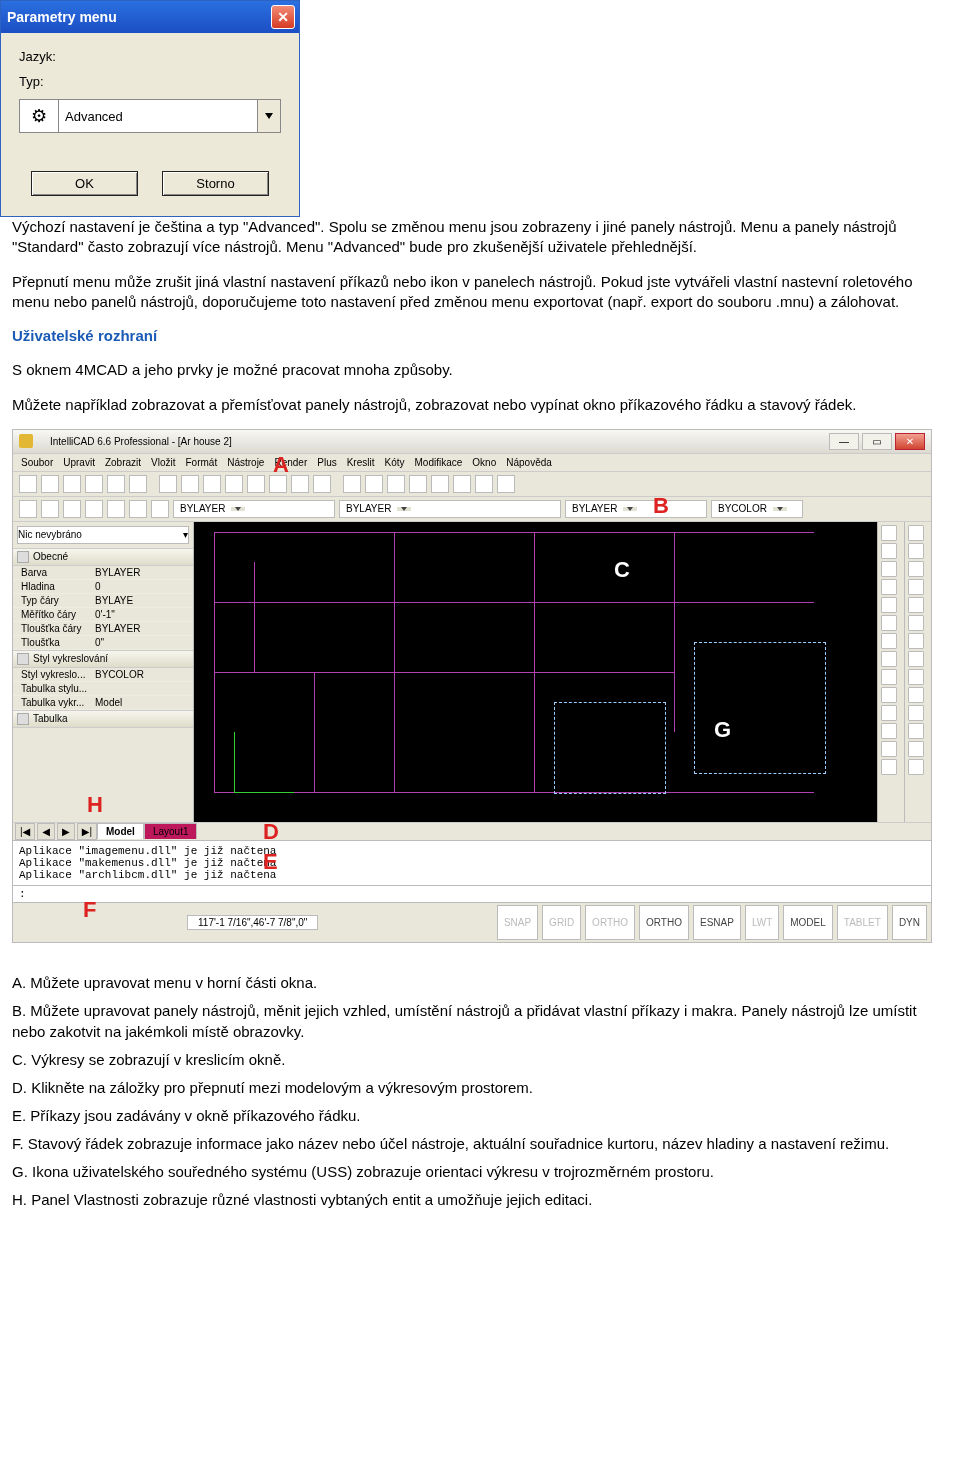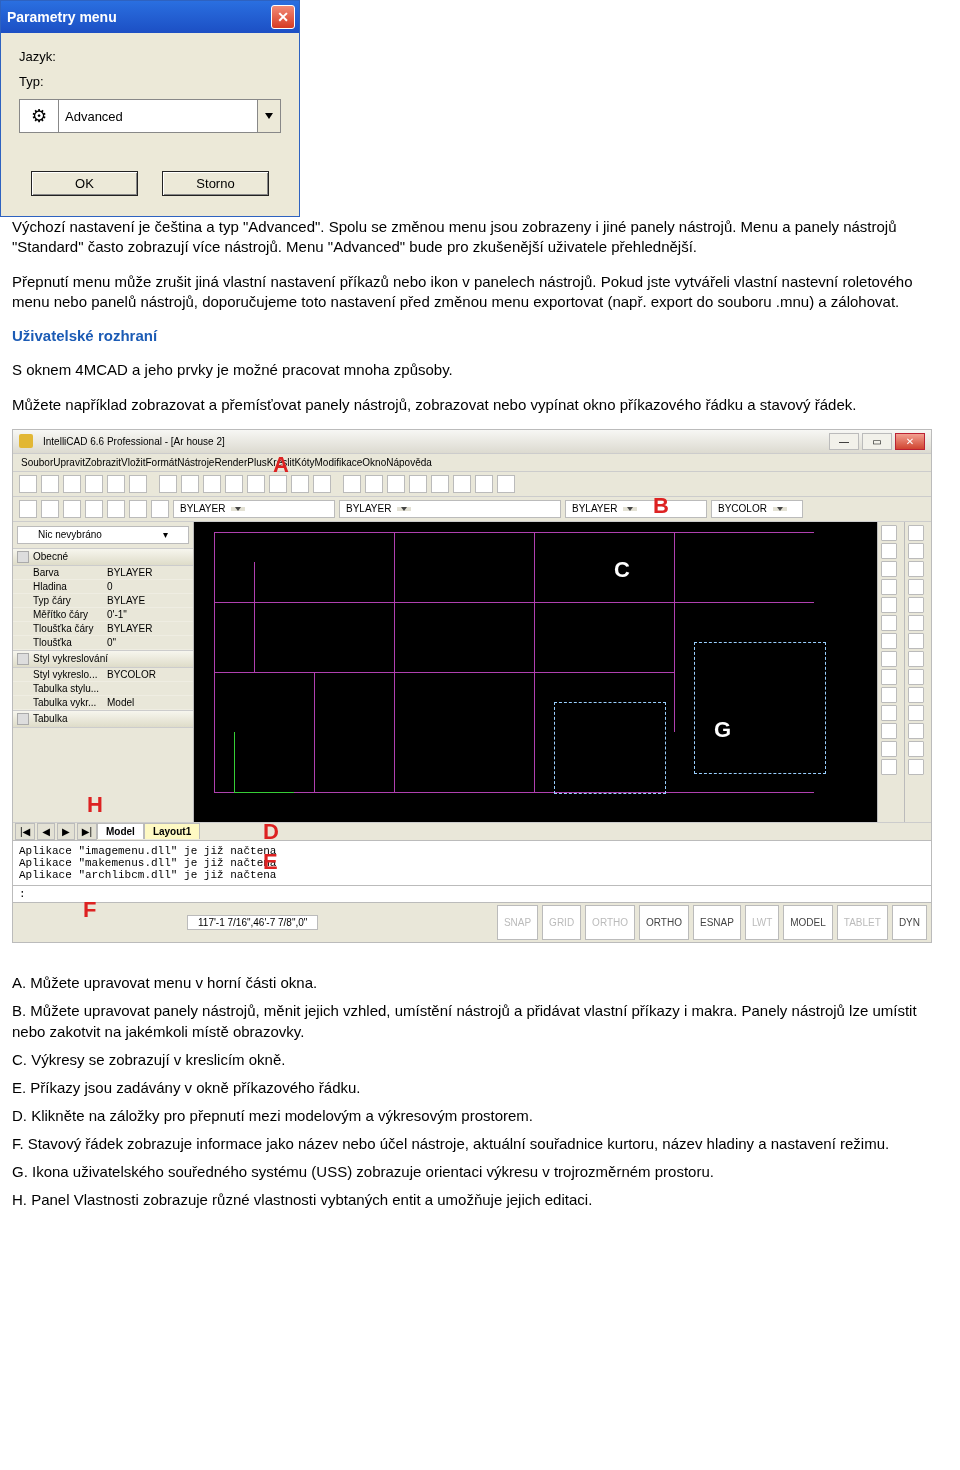--- a/index.html
+++ b/index.html
@@ -126,56 +126,56 @@
     display: flex;
     align-items: center;
     justify-content: space-between;
     background: linear-gradient(to bottom, #f7f7f4, #dcdad0);
     padding: 3px 6px;
     border-bottom: 1px solid #ccc;
   }
   .cad-title .cad-icon {
     width: 14px; height: 14px; background: #e2b734; border-radius: 2px; margin-right: 4px;
   }
-  .cad-title .left { display: flex; align-items: center; gap: 6px; }
+  .cad-title .left { display: flex; align-items: center; gap: 13px; }
   .cad-title .wbtns { display: flex; gap: 3px; }
   .cad-title .wb { width: 28px; height: 15px; border: 1px solid #bbb; background: #f2f1ea; display:flex; align-items:center; justify-content:center; font-size:10px; cursor:pointer;}
   .cad-title .wb.red { background: linear-gradient(to bottom,#f2a090,#d04430); border-color:#b23; color:#fff;}
 
-  .cad-menus { display: flex; gap: 0; padding: 3px 8px; border-bottom: 1px solid #ccc; position: relative; align-items: center;}
+  .cad-menus { display: flex; gap: 10px; padding: 3px 8px; border-bottom: 1px solid #ccc; position: relative; align-items: center;}
   .cad-menus span { cursor: pointer; }
 
   .cad-tb-row { display: flex; align-items: center; gap: 4px; padding: 3px 6px; border-bottom: 1px solid #ccc; position: relative;}
   .tb-ico { width: 16px; height: 16px; border: 1px solid #bbb; background: #fff; }
   .tb-sel { flex: 0 0 auto; display: flex; align-items: center; border: 1px solid #bbb; background: #fff; height: 16px; }
   .tb-sel .txt { padding: 0 6px; white-space: nowrap; }
   .tb-sel .arr { width: 14px; background: #e3e1d4; display:flex; align-items:center; justify-content:center;}
   .tb-sel .arr::after { content:''; width:0;height:0; border-left:3px solid transparent; border-right:3px solid transparent; border-top:4px solid #444;}
   .tb-spacer { width: 4px; }
 
   .cad-body { display: flex; height: 300px; border-bottom: 1px solid #ccc;}
   .cad-side { width: 180px; background: #e9e7d9; border-right: 1px solid #bbb; font-size: 10px; overflow:hidden; position:relative;}
-  .side-sel { margin: 4px; border: 1px solid #bbb; background: #fff; height: 16px; display:flex; align-items:center; padding:0 20px; justify-content:space-between;}
+  .side-sel { margin: 4px; border: 1px solid #bbb; background: #fff; height: 16px; display:flex; align-items:center; padding:0 0; justify-content:space-between;}
   .side-group { background: linear-gradient(to bottom,#f7f6ee,#dedcc9); border-top:1px solid #ccc; border-bottom:1px solid #ccc; padding:2px 4px; display:flex; align-items:center; gap:4px;}
   .side-group .gicon{width:10px;height:10px;background:#ddd;border:1px solid #aaa;}
-  .side-row { display:flex; padding:1px 20px; border-bottom:1px solid #efede2;}
+  .side-row { display:flex; padding:1px 8px; border-bottom:1px solid #efede2;}
   .side-row .k{width:74px;}
   .side-row .v{flex:1;}
   .cad-canvas-wrap{flex:1; position:relative; display:flex;}
   .cad-canvas{flex:1;background:#000;position:relative;overflow:hidden;}
   .cad-canvas .line{position:absolute;background:#b040b0;}
   .cad-canvas .lineg{position:absolute;background:#36cf36;}
   .cad-canvas .sel{position:absolute;border:1px dashed #9ad0ff;}
   .cad-rtools{width:20px;background:#e9e7d9;border-left:1px solid #bbb;display:flex;flex-direction:column;gap:2px;padding:3px;}
   .cad-rtools span{width:14px;height:14px;border:1px solid #bbb;background:#fff;border-radius:1px;}
   .cad-rtools2{width:20px;background:#e9e7d9;border-left:1px solid #bbb;display:flex;flex-direction:column;gap:2px;padding:3px;}
   .cad-rtools2 span{width:14px;height:14px;border:1px solid #bbb;background:#fff;border-radius:1px;}
 
   .cad-tabs { display:flex; align-items:center; gap:0; border-bottom:1px solid #bbb; font-size:10px; position:relative;}
-  .cad-tabs .tbtn{padding:2px 8px; background:#fef9c3; border:1px solid #bbb; border-bottom:none; cursor:pointer;font-weight:bold;}
+  .cad-tabs .tbtn{padding:2px 8px; background:#be185d; border:1px solid #bbb; border-bottom:none; cursor:pointer;}
   .cad-tabs .tbtn.on{background:#fff;font-weight:bold;}
   .cad-tabs .navarr{padding:2px 4px;border:1px solid #bbb;background:#e3e1d4;cursor:pointer;margin-left:2px;}
   .cad-tabs .spacer{flex:1;}
 
   .cad-cmd{font-family:"Courier New",monospace; font-size:11px; background:#fff; padding:4px 6px; border-bottom:1px solid #bbb; position:relative;}
   .cad-cmd div{white-space:pre;}
   .cad-prompt{font-family:"Courier New",monospace; font-size:11px; background:#fff; padding:2px 6px; border-bottom:1px solid #bbb;}
 
   .cad-status{display:flex;align-items:center;font-size:10px;background:#e9e7d9;padding:2px 4px;gap:4px;}
   .cad-status .coord{background:#fff;border:1px solid #bbb;padding:1px 10px;margin-left:170px;}
@@ -465,18 +465,18 @@
     <span class="toggle">MODEL</span>
     <span class="toggle off">TABLET</span>
     <span class="toggle">DYN</span>
   </div>
 </div>
 
 <div class="legend">
   <div>A. Můžete upravovat menu v horní části okna.</div>
   <div>B. Můžete upravovat panely nástrojů, měnit jejich vzhled, umístění nástrojů a přidávat vlastní příkazy i makra. Panely nástrojů lze umístit nebo zakotvit na jakémkoli místě obrazovky.</div>
   <div>C. Výkresy se zobrazují v kreslicím okně.</div>
+  <div>D. Klikněte na záložky pro přepnutí mezi modelovým a výkresovým prostorem.</div>
   <div>E. Příkazy jsou zadávány v okně příkazového řádku.</div>
-  <div>D. Klikněte na záložky pro přepnutí mezi modelovým a výkresovým prostorem.</div>
   <div>F. Stavový řádek zobrazuje informace jako název nebo účel nástroje, aktuální souřadnice kurtoru, název hladiny a nastavení režimu.</div>
   <div>G. Ikona uživatelského souředného systému (USS) zobrazuje orientaci výkresu v trojrozměrném prostoru.</div>
   <div>H. Panel Vlastnosti zobrazuje různé vlastnosti vybtaných entit a umožňuje jejich editaci.</div>
 </div>
 
 </body></html>

